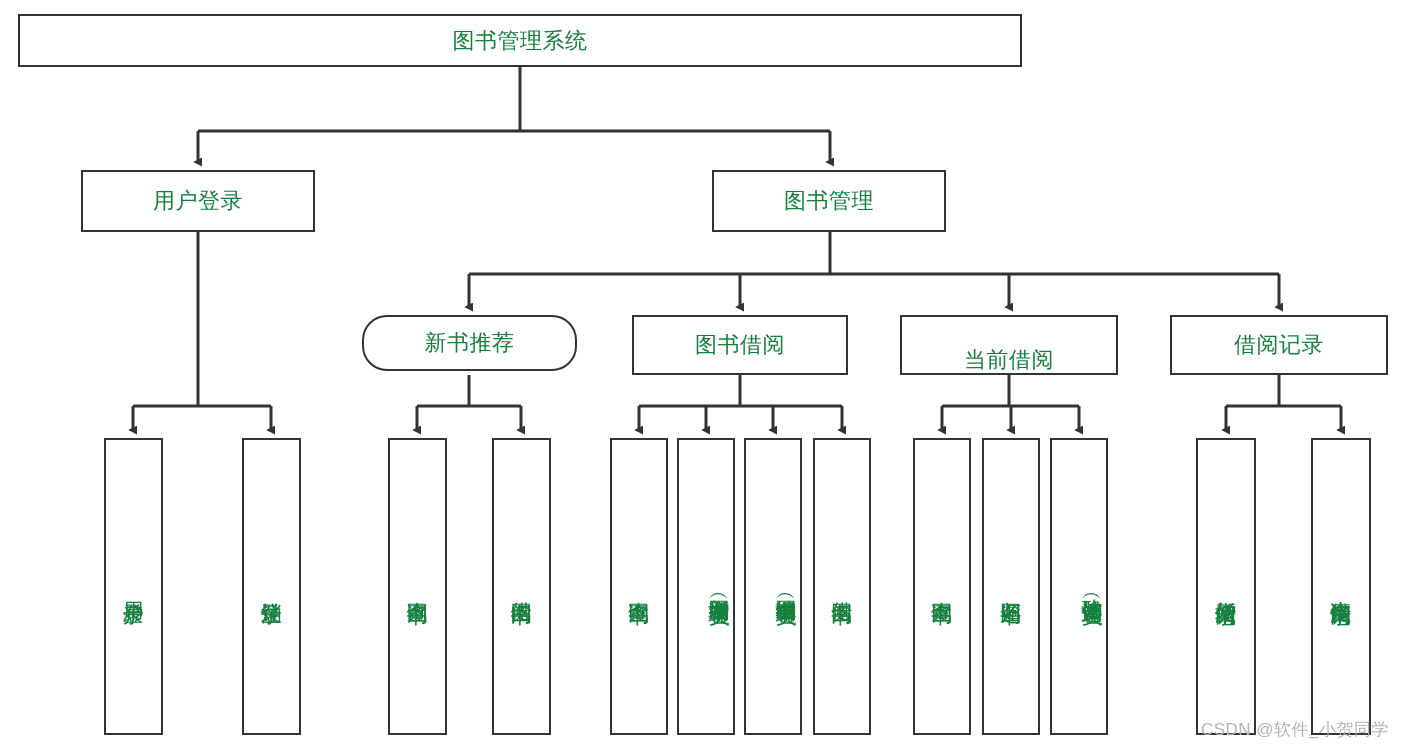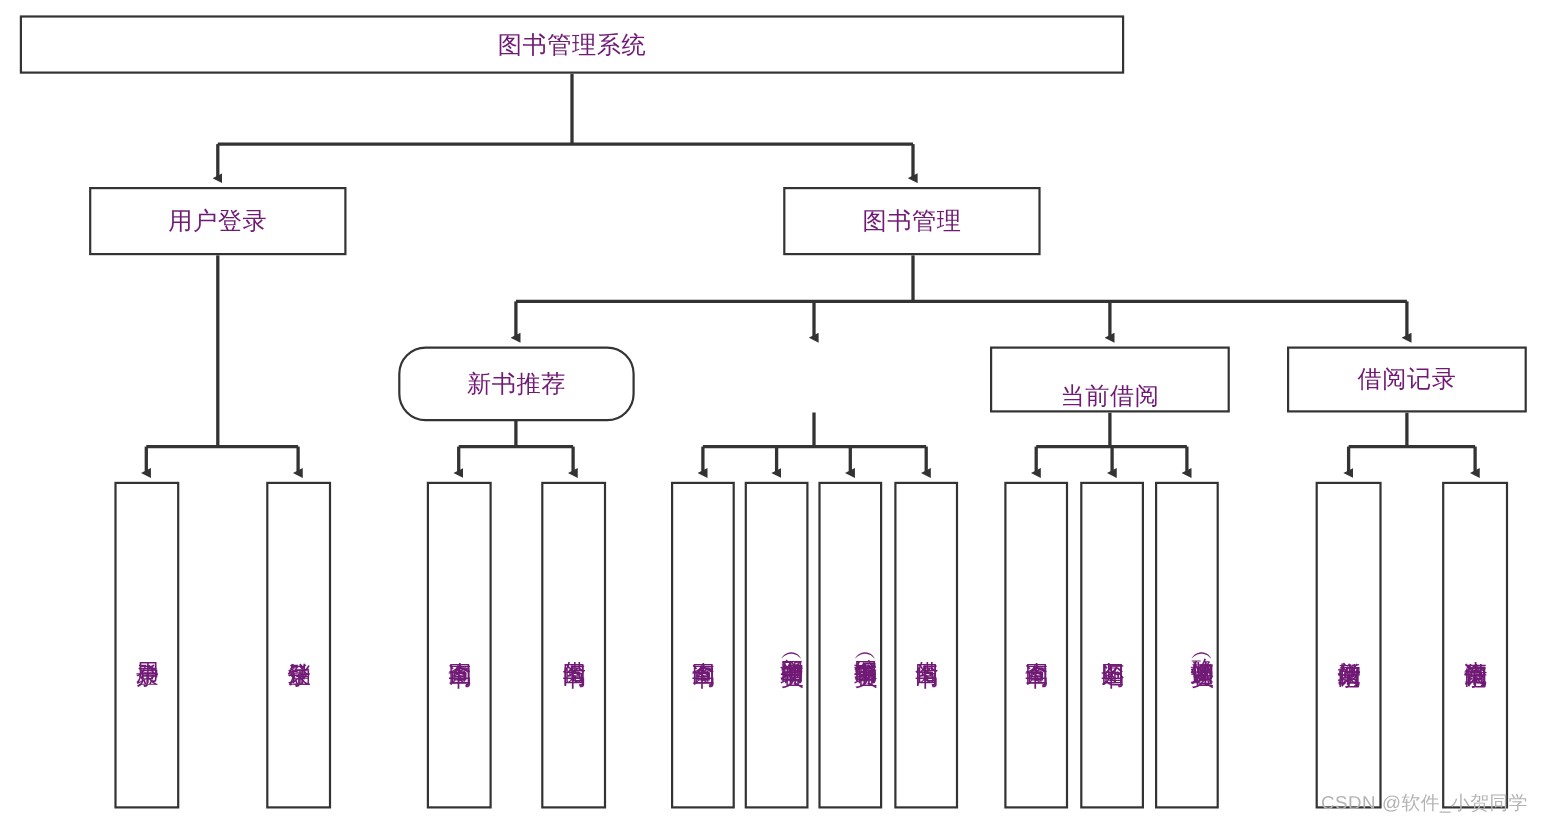--- a/index.html
+++ b/index.html
@@ -28,21 +28,21 @@
   }
   .node {
     position: absolute;
     box-sizing: border-box;
     border: 2px solid #333333;
     background: #ffffff;
     display: flex;
     align-items: center;
     justify-content: center;
     text-align: center;
-    color: #701a75;
+    color: #15803d;
     z-index: 2;
   }
   .node.h {
     font-size: 22px;
     line-height: 1.25;
     letter-spacing: 0.5px;
   }
   .node.v {
     writing-mode: vertical-rl;
     text-orientation: upright;
@@ -129,22 +129,25 @@
     <span class="node-label">图书管理系统</span>
   </div>
 
   <div class="node h" style="left:81px; top:170px; width:234px; height:62px;">
     <span class="node-label">用户登录</span>
   </div>
   <div class="node h" style="left:712px; top:170px; width:234px; height:62px;text-align:center;">
     <span class="node-label">图书管理</span>
   </div>
 
-  <div class="node h" style="left:362px; top:315px; width:215px; height:68px;border-radius:25px;">
+  <div class="node h" style="left:362px; top:315px; width:215px; height:56px;border-radius:25px;">
     <span class="node-label">新书推荐</span>
+  </div>
+  <div class="node h" style="left:632px; top:315px; width:216px; height:60px;">
+    <span class="node-label">图书借阅</span>
   </div>
   <div class="node h" style="left:900px; top:315px; width:218px; height:60px;align-items:flex-end;">
     <span class="node-label">当前借阅</span>
   </div>
   <div class="node h" style="left:1170px; top:315px; width:218px; height:60px;">
     <span class="node-label">借阅记录</span>
   </div>
 
   <div class="node v mid" style="left:104px; top:438px; width:59px; height:297px;">
     <span class="node-label">用户登录</span>

